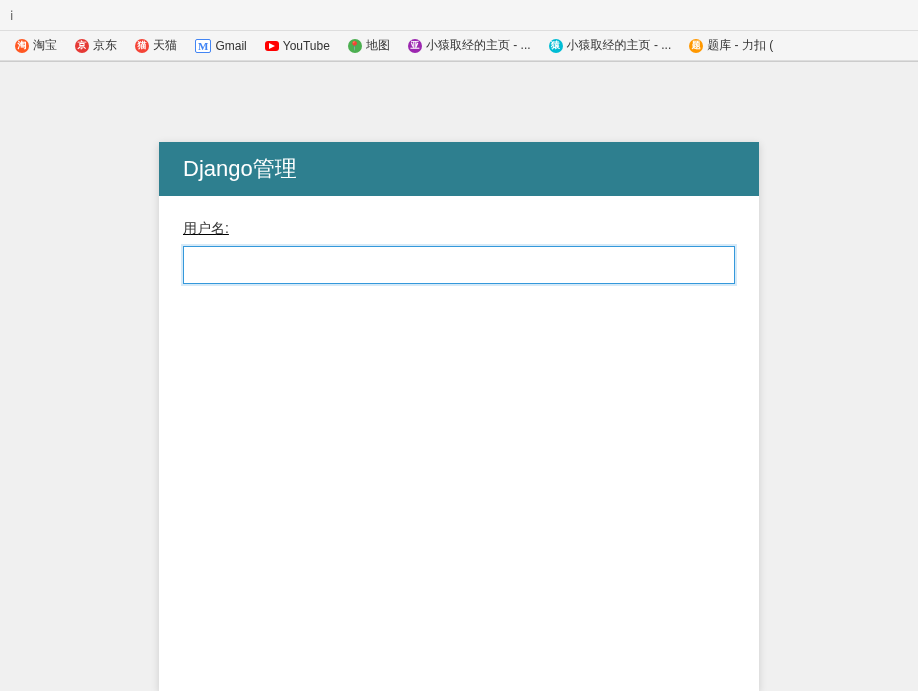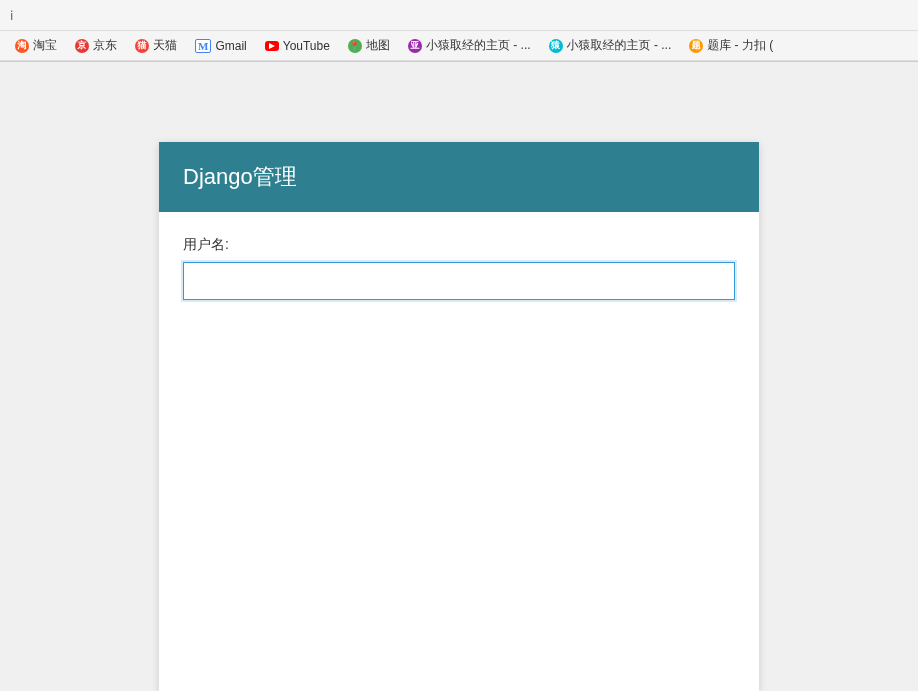--- a/index.html
+++ b/index.html
@@ -90,35 +90,36 @@
     }
 
     .login-container {
       background: white;
       width: 600px;
       box-shadow: 0 2px 8px rgba(0,0,0,0.15);
     }
 
     .login-header {
       background: #2e7f8f;
-      padding: 20px 24px;
+      padding: 12px 24px;
     }
 
     .login-header h1 {
       color: white;
       font-size: 22px;
       font-weight: normal;
     }
 
     .login-body {
       padding: 24px 24px 32px;
     }
 
     .form-group {
       margin-bottom: 8px;
+      text-decoration: underline;
     }
 
     .form-label {
       display: block;
       font-size: 14px;
       color: #333;
       margin-bottom: 8px;
     }
 
     .form-input {

